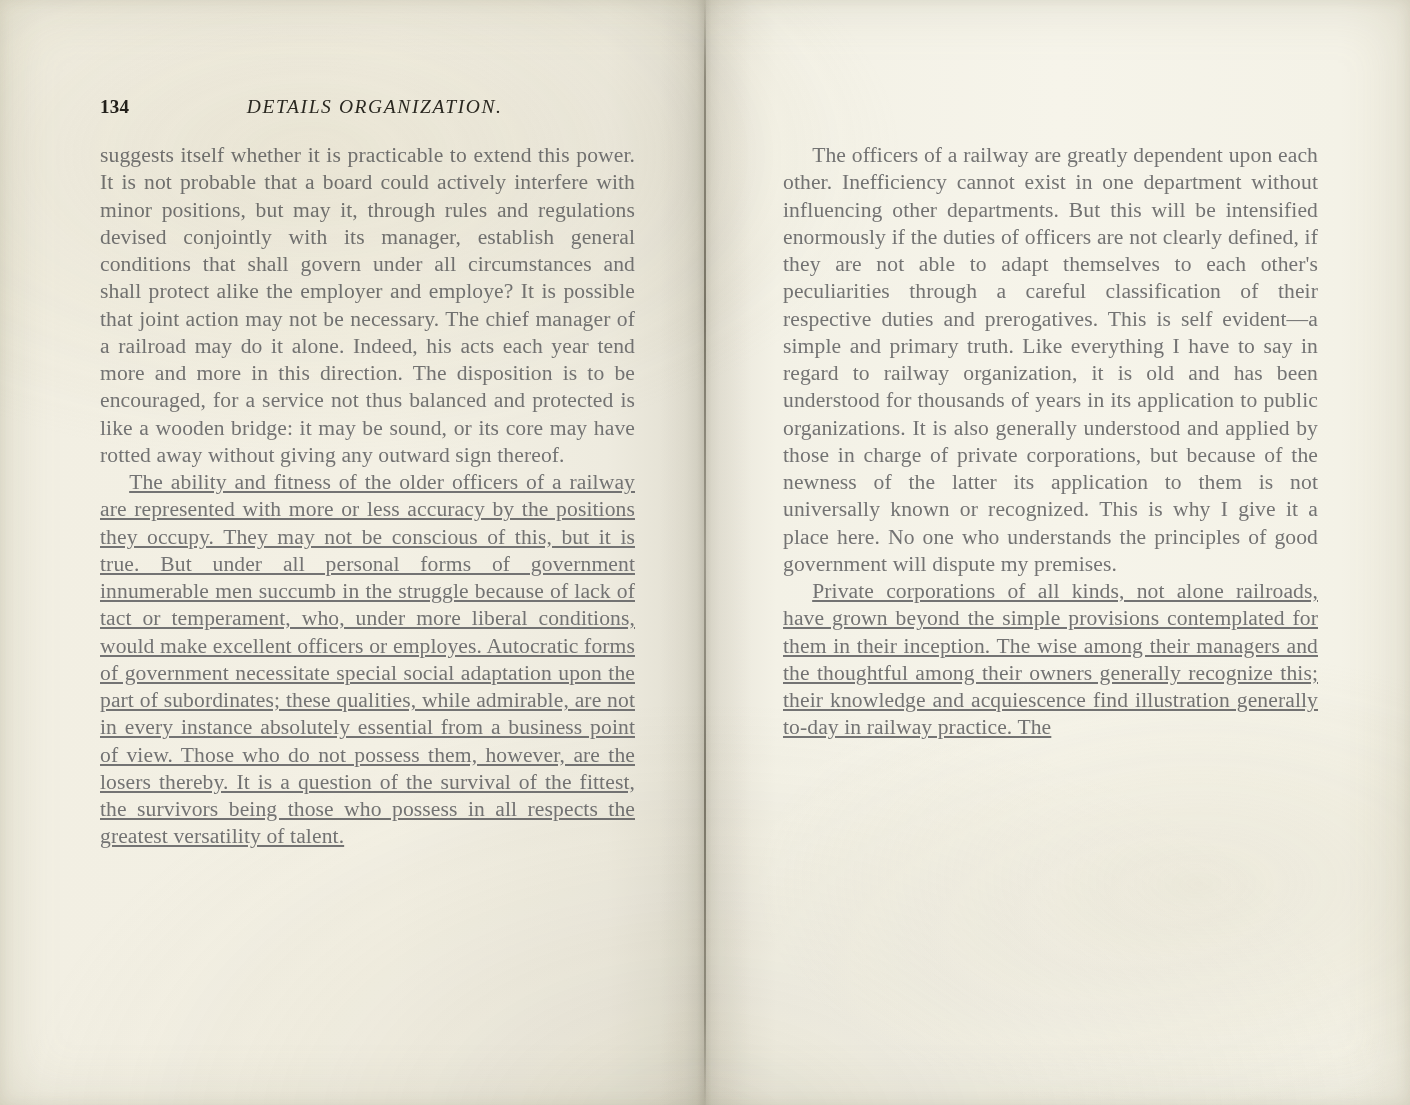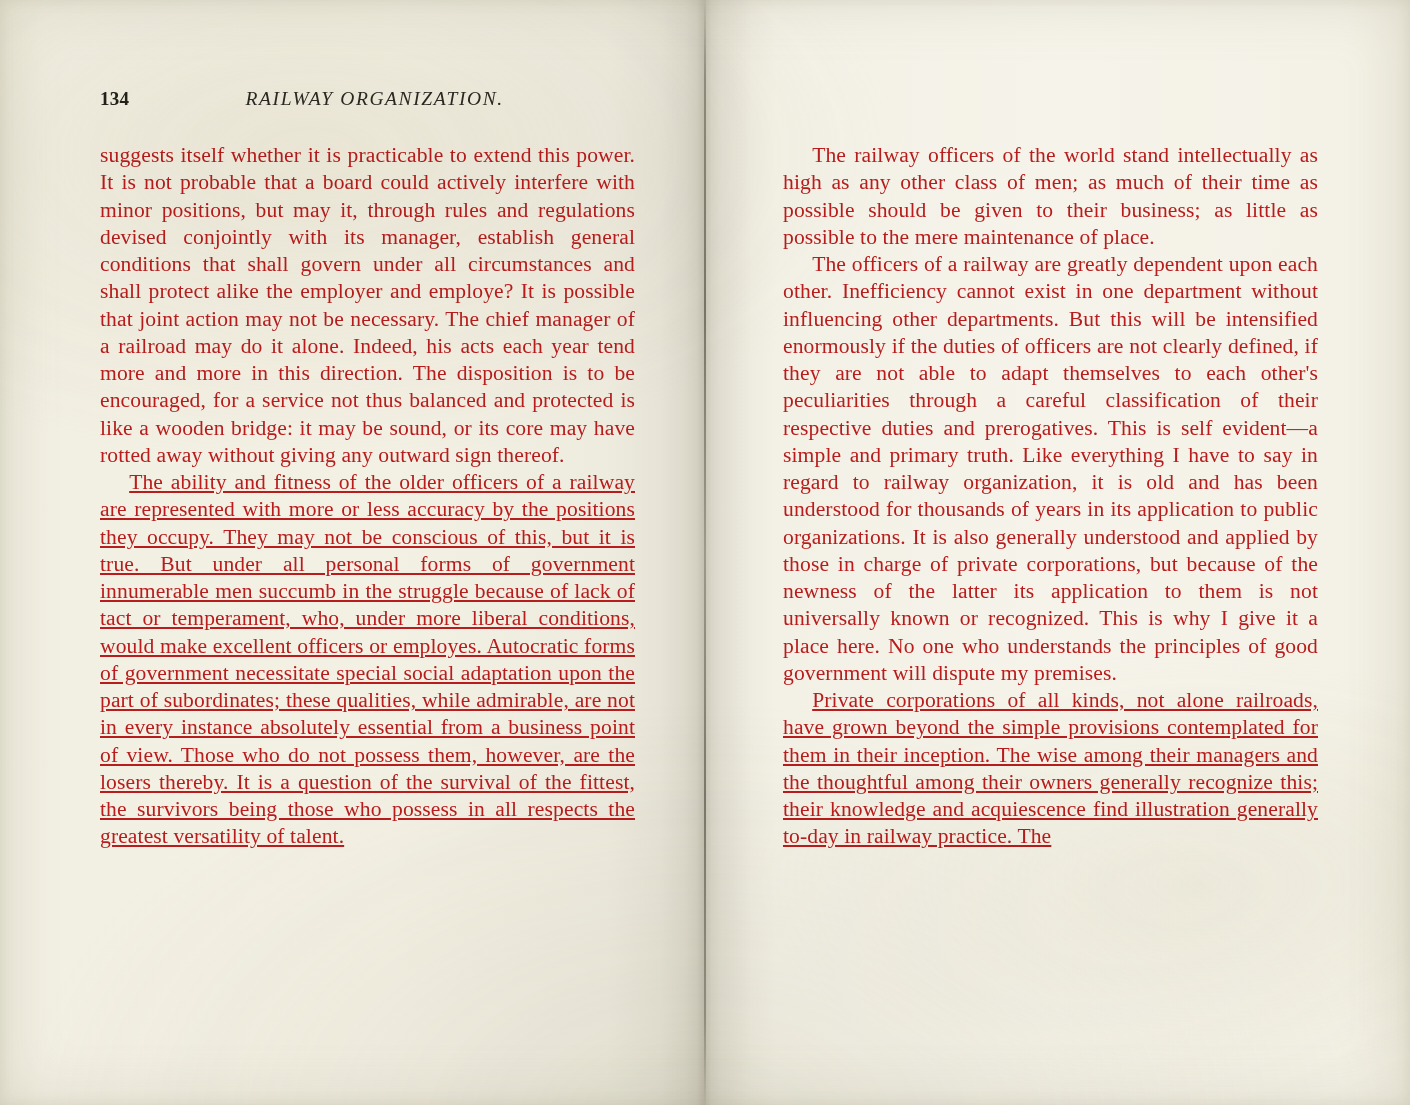--- a/index.html
+++ b/index.html
@@ -103,21 +103,21 @@
   .page {
     position: absolute;
     top: 0;
     height: 1105px;
   }
   .page-left  { left: 0;    width: 706px; }
   .page-right { left: 706px; width: 704px; }
 
   .running-head {
     position: absolute;
-    top: 88px;
+    top: 96px;
     height: 22px;
     display: flex;
     align-items: flex-start;
     color: #2e2c26;
     gap: 6px;
   }
   .page-left .running-head  { left: 100px; width: 540px; }
   .page-right .running-head { left: 178px; width: 520px; }
 
   .folio {
@@ -134,21 +134,21 @@
     letter-spacing: 1.6px;
     color: #2b2922;
     font-weight: 400;
   }
   .page-left  .head-title { padding-right: 26px; }
   .page-right .head-title { padding-left: 0; }
 
   .textblock {
     position: absolute;
     top: 142px;
-    color: #b91c1c;
+    color: #737373;
     font-size: 21.6px;
     line-height: 27.25px;
     text-align: justify;
     text-justify: inter-word;
     letter-spacing: .1px;
   }
   .page-left  .textblock { left: 100px; width: 535px; }
   .page-right .textblock { left: 783px; width: 535px; }
   .page-right .textblock { left: 77px; }
 
@@ -173,31 +173,30 @@
 <div class="scan">
 
   <div class="leaf leaf-left"></div>
   <div class="leaf leaf-right"></div>
   <div class="gutter-shade"></div>
   <div class="gutter-line"></div>
 
   <div class="page page-left">
     <div class="running-head">
       <span class="folio">134</span>
-      <span class="head-title">RAILWAY ORGANIZATION.</span>
+      <span class="head-title">DETAILS ORGANIZATION.</span>
     </div>
     <div class="textblock">
       <p>suggests itself whether it is practicable to extend this power.  It is not probable that a board could actively interfere with minor positions, but may it, through rules and regulations devised conjointly with its manager, establish general conditions that shall govern under all circumstances and shall protect alike the employer and employe?  It is possible that joint action may not be necessary.  The chief manager of a railroad may do it alone.  Indeed, his acts each year tend more and more in this direction.  The disposition is to be encouraged, for a service not thus balanced and protected is like a wooden bridge: it may be sound, or its core may have rotted away without giving any outward sign thereof.</p>
       <p class="indent">The ability and fitness of the older officers of a railway are represented with more or less accuracy by the positions they occupy.  They may not be conscious of this, but it is true.  But under all personal forms of government innumerable men succumb in the struggle because of lack of tact or temperament, who, under more liberal conditions, would make excellent officers or employes.  Autocratic forms of government necessitate special social adaptation upon the part of subordinates; these qualities, while admirable, are not in every instance absolutely essential from a business point of view.  Those who do not possess them, however, are the losers thereby.  It is a question of the survival of the fittest, the survivors being those who possess in all respects the greatest versatility of talent.</p>
     </div>
   </div>
 
   <div class="page page-right">
     <div class="textblock">
-      <p class="indent">The railway officers of the world stand intellectually as high as any other class of men; as much of their time as possible should be given to their business; as little as possible to the mere maintenance of place.</p>
       <p class="indent">The officers of a railway are greatly dependent upon each other.  Inefficiency cannot exist in one department without influencing other departments.  But this will be intensified enormously if the duties of officers are not clearly defined, if they are not able to adapt themselves to each other's peculiarities through a careful classification of their respective duties and prerogatives.  This is self evident—a simple and primary truth.  Like everything I have to say in regard to railway organization, it is old and has been understood for thousands of years in its application to public organizations.  It is also generally understood and applied by those in charge of private corporations, but because of the newness of the latter its application to them is not universally known or recognized.  This is why I give it a place here.  No one who understands the principles of good government will dispute my premises.</p>
       <p class="indent">Private corporations of all kinds, not alone railroads, have grown beyond the simple provisions contemplated for them in their inception.  The wise among their managers and the thoughtful among their owners generally recognize this; their knowledge and acquiescence find illustration generally to-day in railway practice.  The</p>
     </div>
   </div>
 
   <div class="paper-noise"></div>
   <div class="edge-vignette"></div>
 </div>
 
 </body></html>

